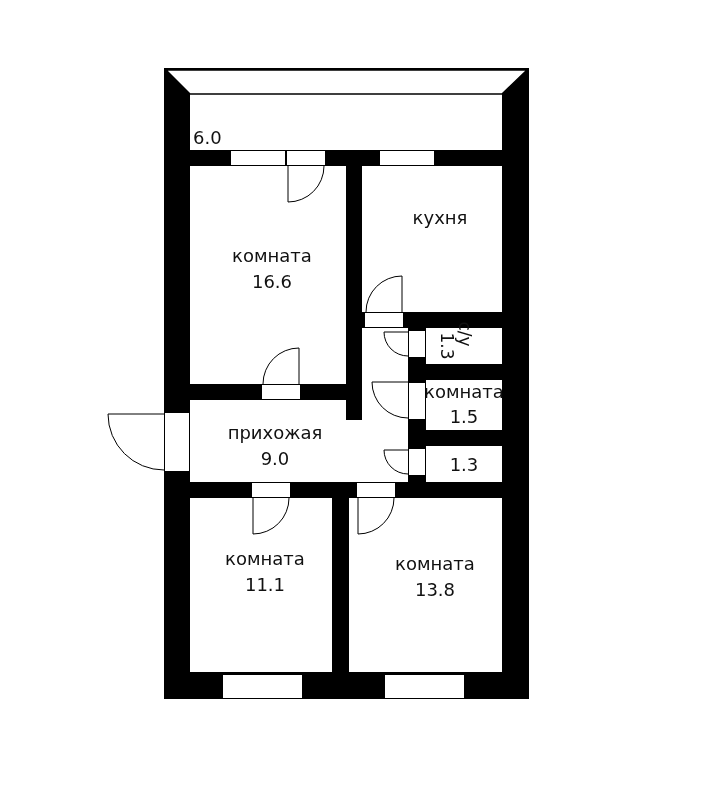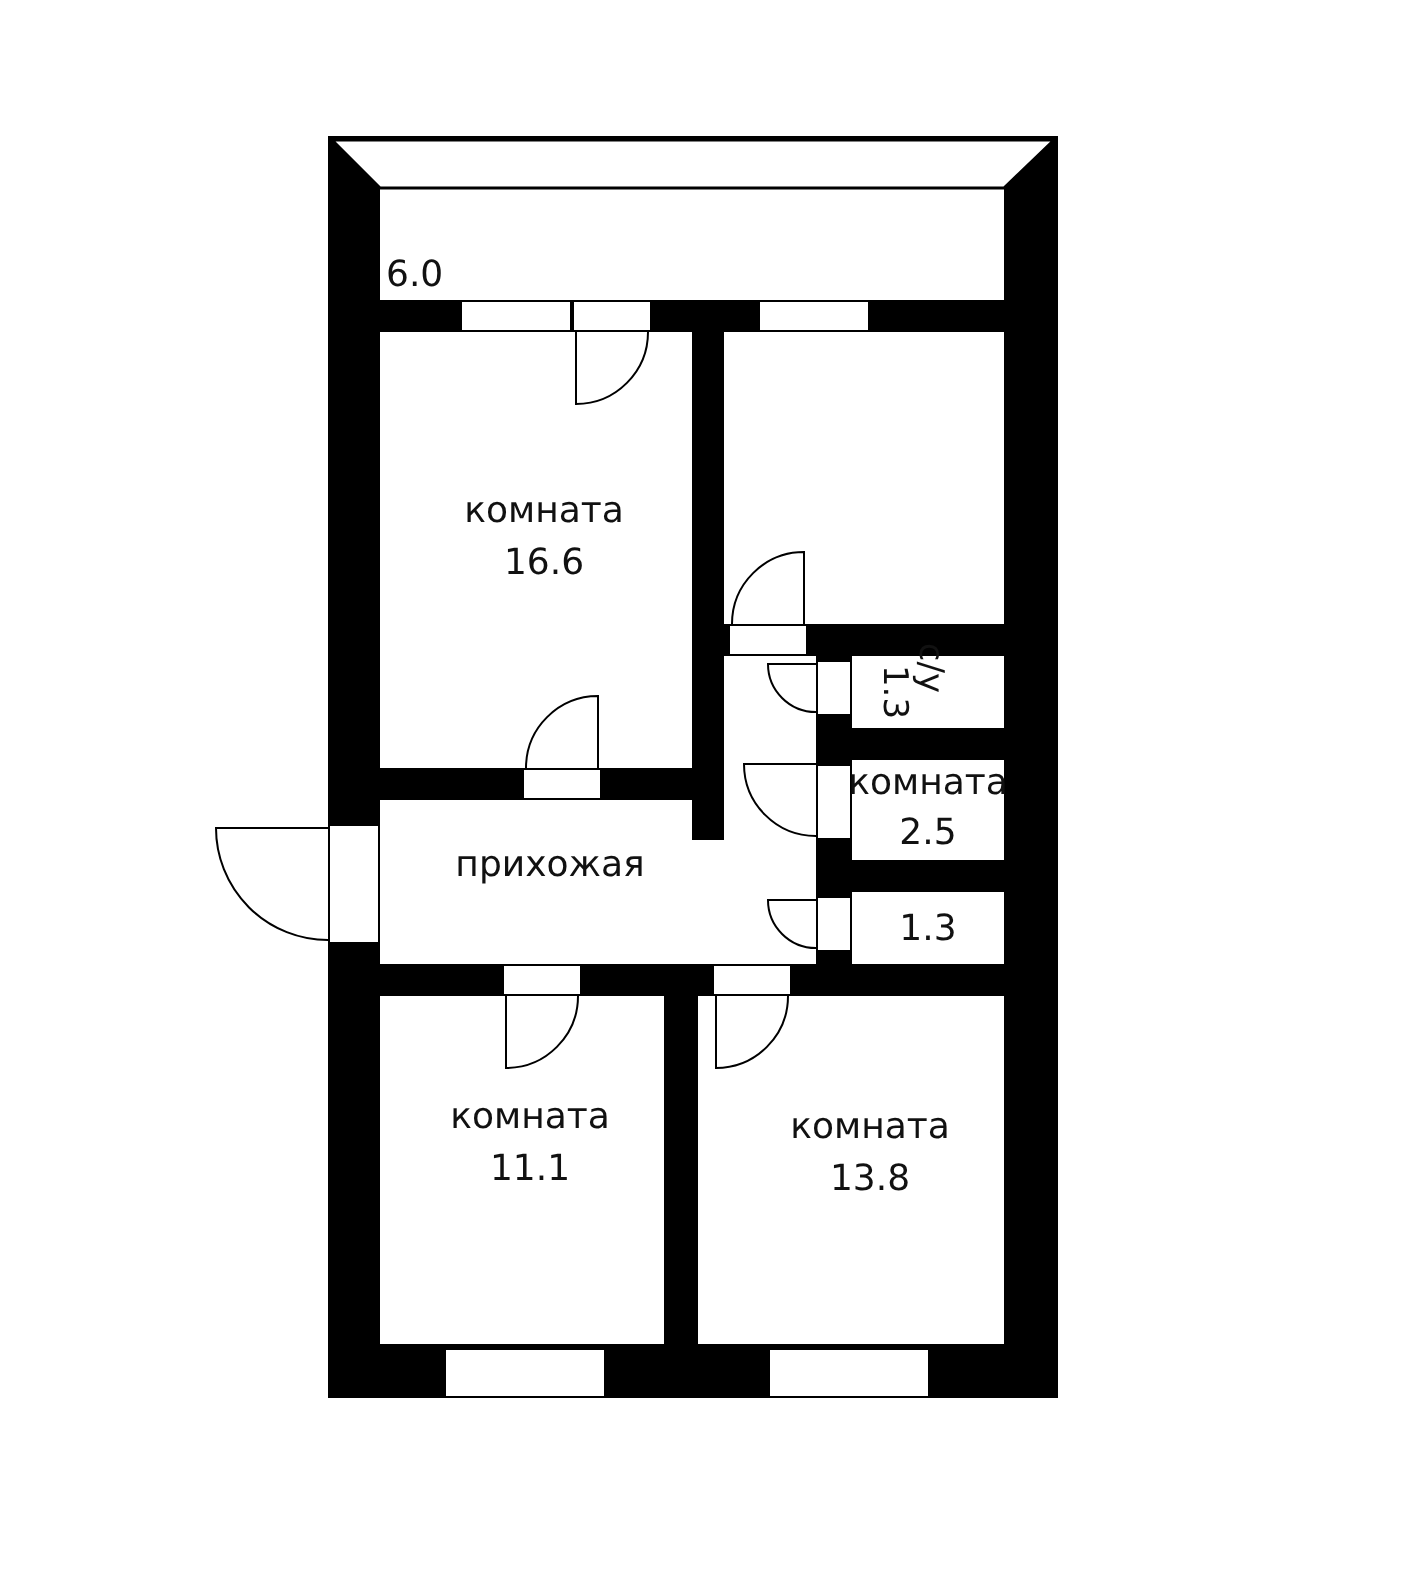--- a/index.html
+++ b/index.html
@@ -64,42 +64,44 @@
   <div class="label" style="left:193px;top:125px;width:40px;text-align:left;">
     <span>6.0</span>
   </div>
 
   <div class="label" style="left:210px;top:243px;width:124px;">
     <div>комната</div>
     <div>16.6</div>
   </div>
 
   <div class="label" style="left:380px;top:205px;width:120px;">
+    <div>кухня</div>
   </div>
 
   <div class="label" style="left:432px;top:333px;width:64px;height:26px;">
     <div style="position:absolute;left:10px;top:-10px;width:46px;transform:rotate(90deg);transform-origin:center;line-height:22px;font-size:17px;">
       <div>с/у</div>
     </div>
     <div style="position:absolute;left:-8px;top:2px;width:46px;transform:rotate(90deg);transform-origin:center;font-size:17px;line-height:22px;">
       <div>1.3</div>
     </div>
   </div>
 
   <div class="label" style="left:424px;top:379px;width:80px;line-height:25px;">
     <div>комната</div>
-    <div>2.5</div>
+    <div>1.5</div>
   </div>
 
   <div class="label" style="left:426px;top:452px;width:76px;">
     <div>1.3</div>
   </div>
 
   <div class="label" style="left:205px;top:420px;width:140px;">
     <div>прихожая</div>
+    <div>9.0</div>
   </div>
 
   <div class="label" style="left:200px;top:546px;width:130px;">
     <div>комната</div>
     <div>11.1</div>
   </div>
 
   <div class="label" style="left:370px;top:551px;width:130px;">
     <div>комната</div>
     <div>13.8</div>

